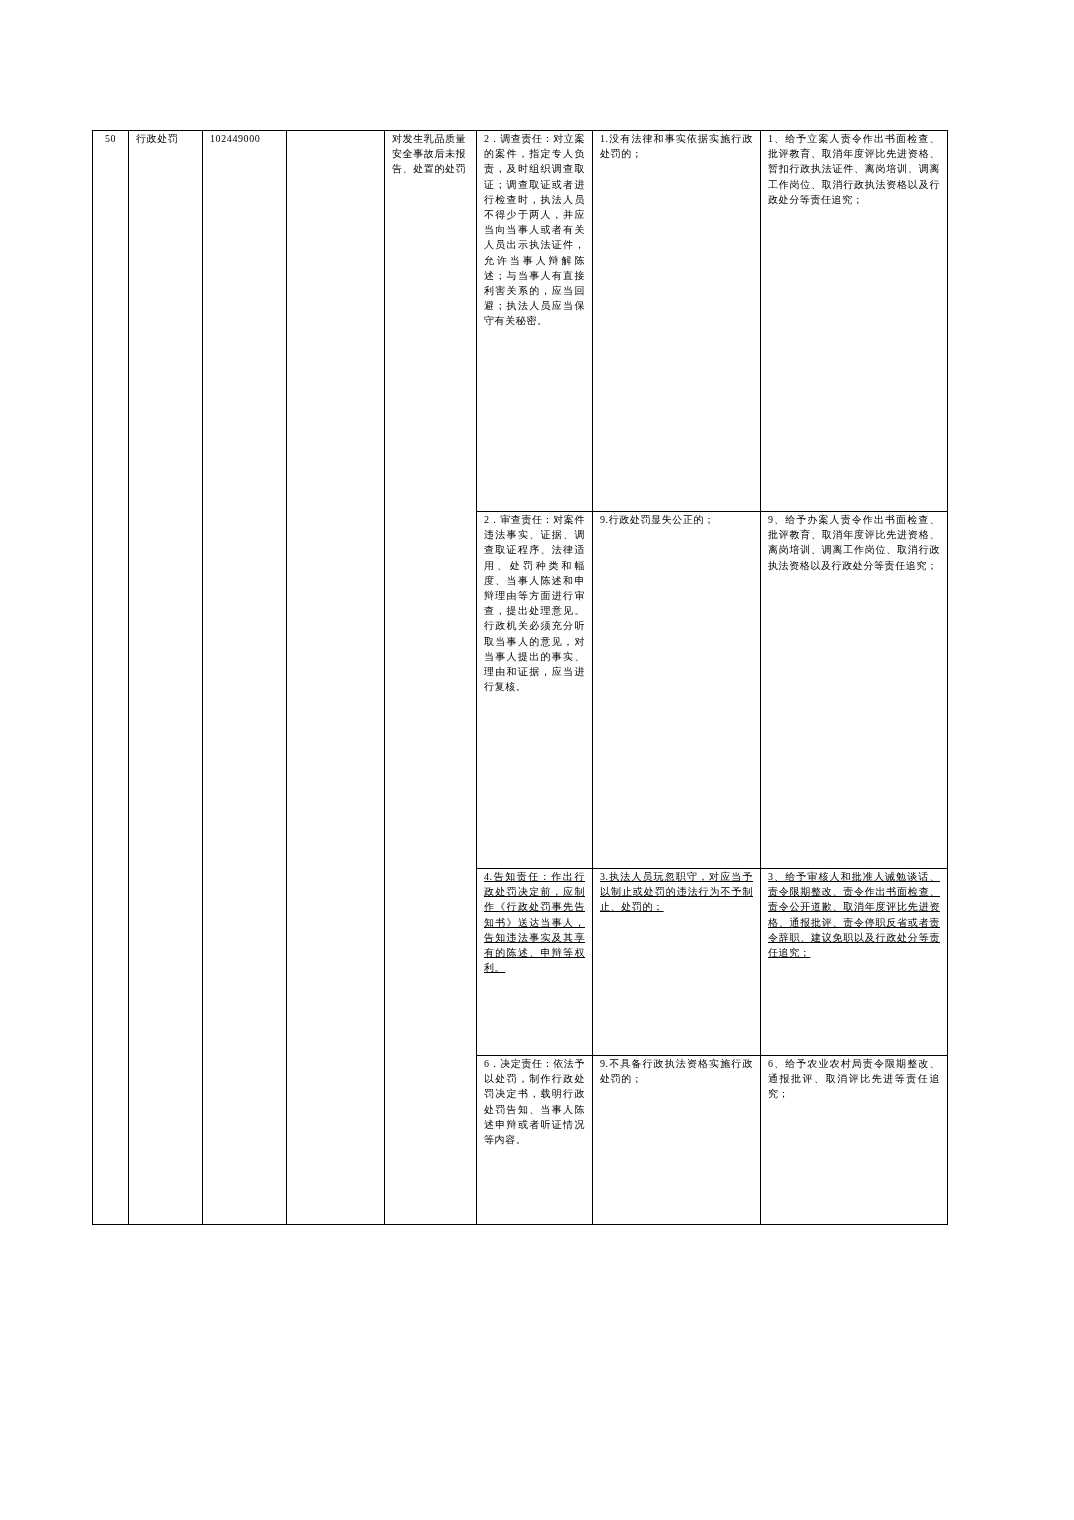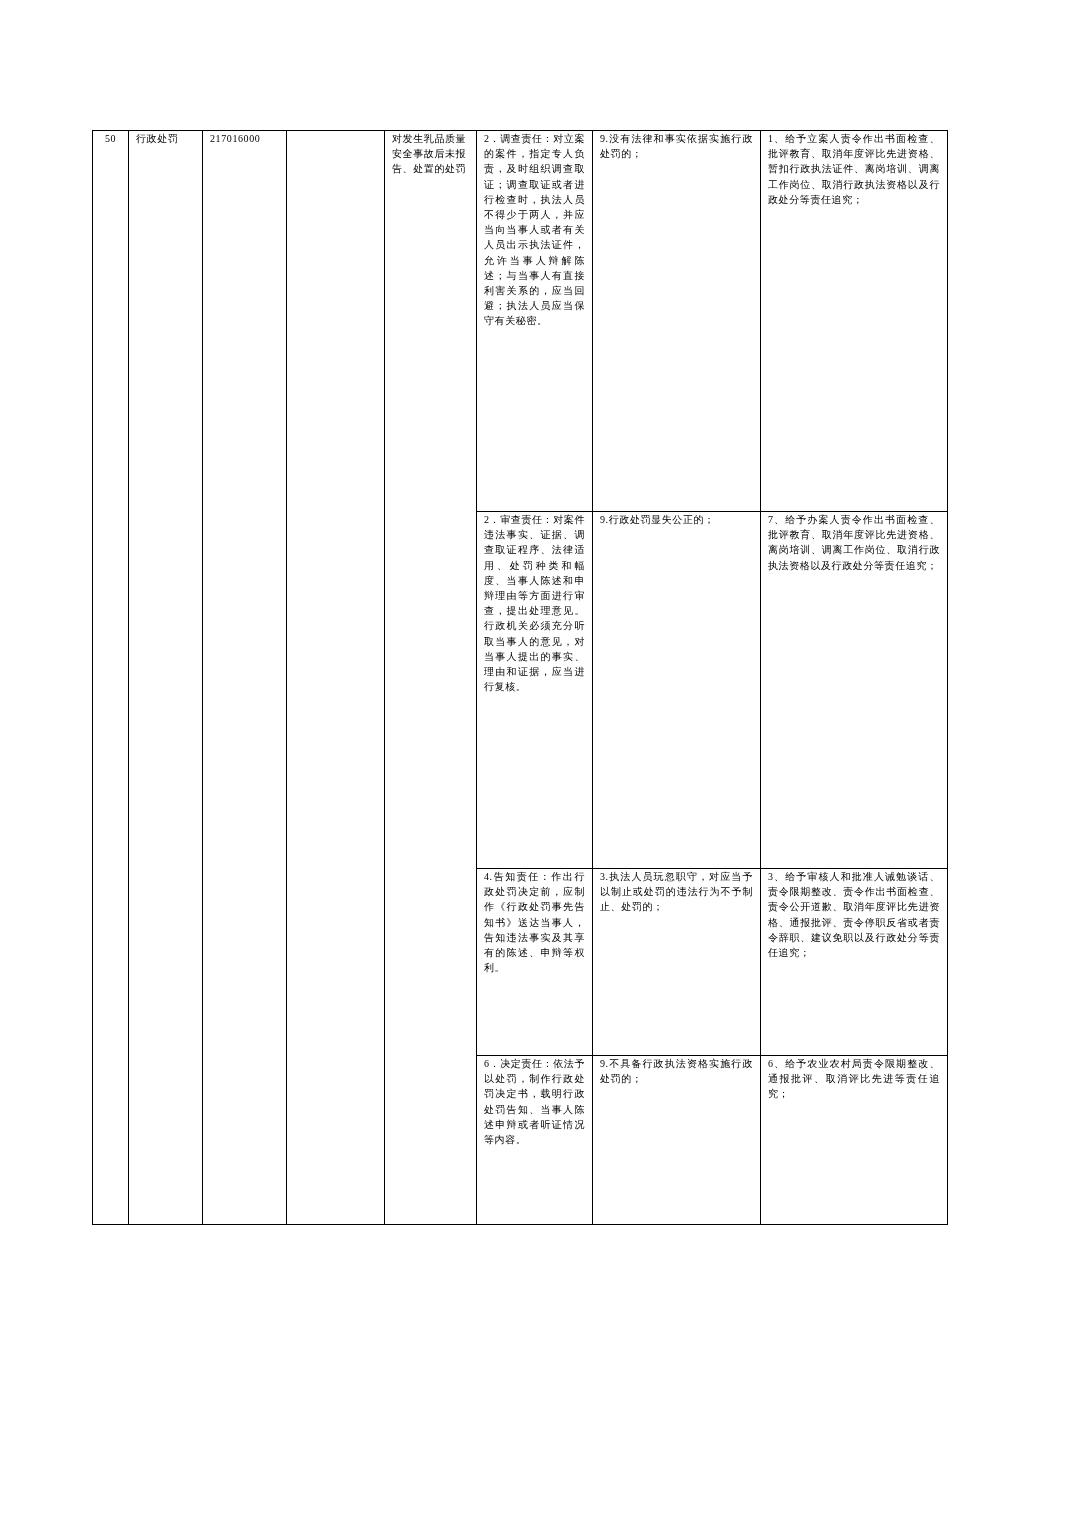--- a/index.html
+++ b/index.html
@@ -90,21 +90,21 @@
   }
   .cell-account {
     text-align: justify;
     text-justify: inter-ideograph;
     vertical-align: middle;
   }
 
   
   .r1 td { height: 380px; }
   .r2 td { height: 356px; }
-  .r3 td { height: 186px; }
+  .r3 td { height: 186px; text-decoration: underline; }
   .r4 td { height: 168px; }
 </style>
 </head>
 <body>
 
 <div class="page">
   <table class="doc-table">
     <colgroup>
       <col class="col-no">
       <col class="col-type">
@@ -112,31 +112,31 @@
       <col class="col-blank">
       <col class="col-item">
       <col class="col-duty">
       <col class="col-problem">
       <col class="col-account">
     </colgroup>
     <tbody>
       <tr class="r1">
         <td class="cell-no" rowspan="4">50</td>
         <td class="cell-type" rowspan="4">行政处罚</td>
-        <td class="cell-code" rowspan="4">217016000</td>
+        <td class="cell-code" rowspan="4">102449000</td>
         <td class="cell-blank" rowspan="4"></td>
         <td class="cell-item" rowspan="4">对发生乳品质量安全事故后未报告、处置的处罚</td>
         <td class="cell-duty">2．调查责任：对立案的案件，指定专人负责，及时组织调查取证；调查取证或者进行检查时，执法人员不得少于两人，并应当向当事人或者有关人员出示执法证件，允许当事人辩解陈述；与当事人有直接利害关系的，应当回避；执法人员应当保守有关秘密。</td>
-        <td class="cell-problem">9.没有法律和事实依据实施行政处罚的；</td>
+        <td class="cell-problem">1.没有法律和事实依据实施行政处罚的；</td>
         <td class="cell-account">1、给予立案人责令作出书面检查、批评教育、取消年度评比先进资格、暂扣行政执法证件、离岗培训、调离工作岗位、取消行政执法资格以及行政处分等责任追究；</td>
       </tr>
       <tr class="r2">
         <td class="cell-duty">2．审查责任：对案件违法事实、证据、调查取证程序、法律适用、处罚种类和幅度、当事人陈述和申辩理由等方面进行审查，提出处理意见。行政机关必须充分听取当事人的意见，对当事人提出的事实、理由和证据，应当进行复核。</td>
         <td class="cell-problem">9.行政处罚显失公正的；</td>
-        <td class="cell-account">7、给予办案人责令作出书面检查、批评教育、取消年度评比先进资格、离岗培训、调离工作岗位、取消行政执法资格以及行政处分等责任追究；</td>
+        <td class="cell-account">9、给予办案人责令作出书面检查、批评教育、取消年度评比先进资格、离岗培训、调离工作岗位、取消行政执法资格以及行政处分等责任追究；</td>
       </tr>
       <tr class="r3">
         <td class="cell-duty">4.告知责任：作出行政处罚决定前，应制作《行政处罚事先告知书》送达当事人，告知违法事实及其享有的陈述、申辩等权利。</td>
         <td class="cell-problem">3.执法人员玩忽职守，对应当予以制止或处罚的违法行为不予制止、处罚的；</td>
         <td class="cell-account">3、给予审核人和批准人诫勉谈话、责令限期整改、责令作出书面检查、责令公开道歉、取消年度评比先进资格、通报批评、责令停职反省或者责令辞职、建议免职以及行政处分等责任追究；</td>
       </tr>
       <tr class="r4">
         <td class="cell-duty">6．决定责任：依法予以处罚，制作行政处罚决定书，载明行政处罚告知、当事人陈述申辩或者听证情况等内容。</td>
         <td class="cell-problem">9.不具备行政执法资格实施行政处罚的；</td>
         <td class="cell-account">6、给予农业农村局责令限期整改、通报批评、取消评比先进等责任追究；</td>

